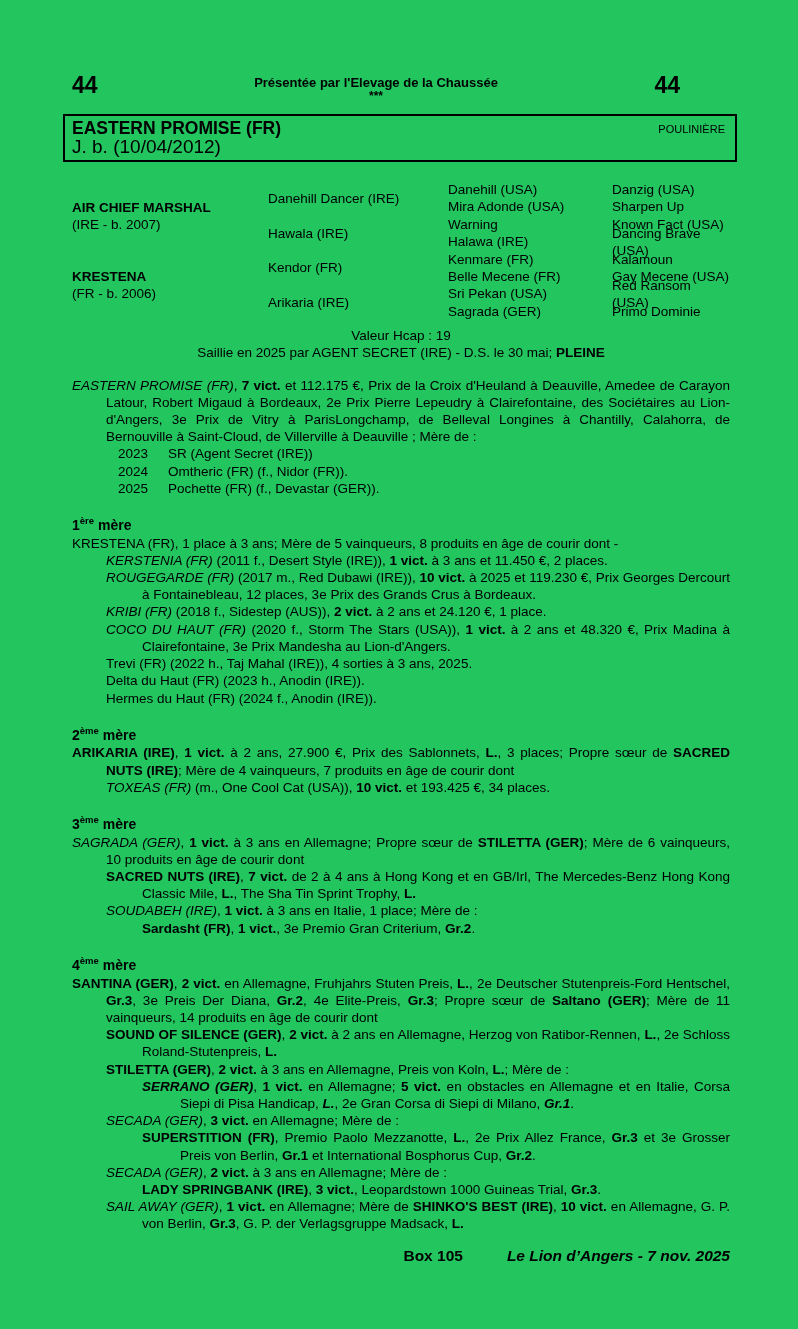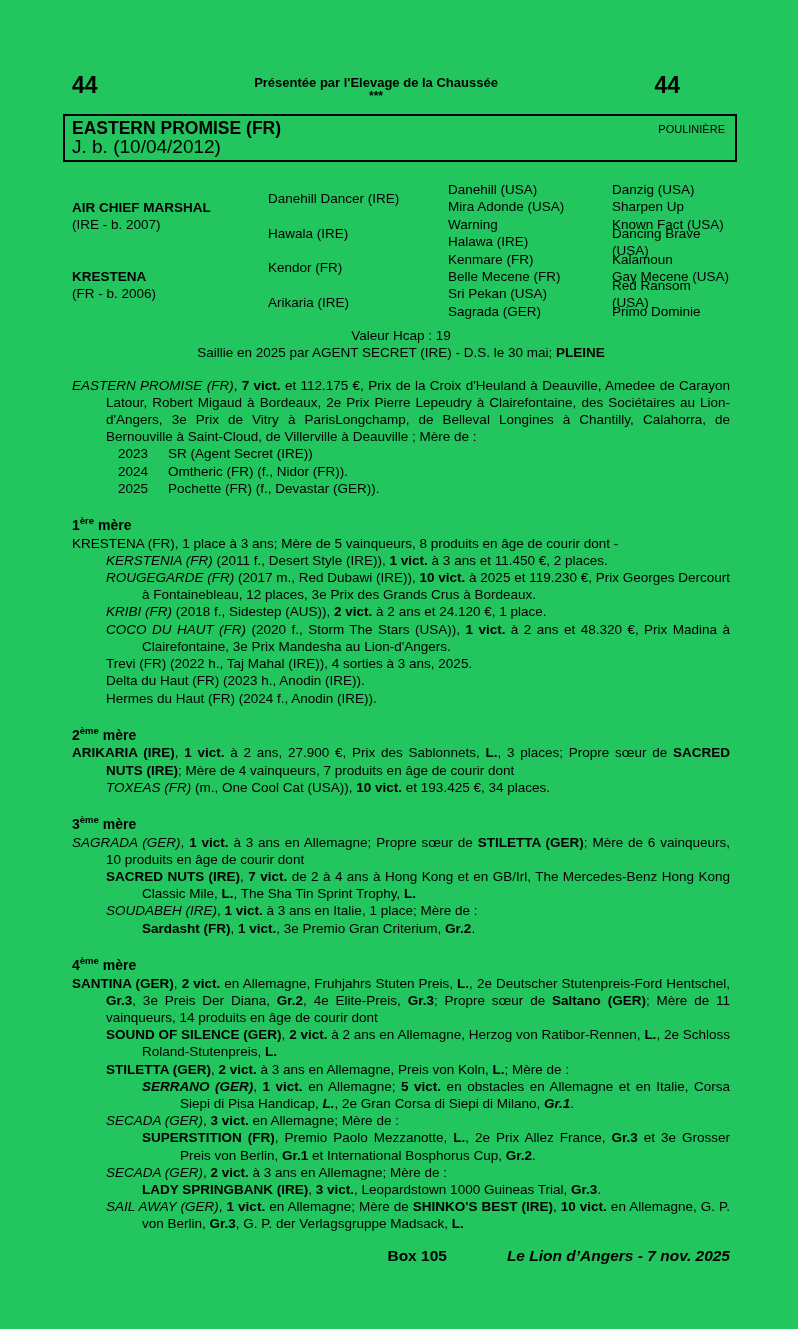--- a/index.html
+++ b/index.html
@@ -49,21 +49,21 @@
   .p.lvl2{margin-left:70px;padding-left:38px;text-indent:-38px;}
   
   .yr-row{display:flex;}
   .yr-year{width:50px;margin-left:46px;flex:none;}
   
   .sec-h{font-weight:bold;font-size:14px;margin:15px 0 1px 0;line-height:17px;}
   .sec-h sup{font-size:9.5px;}
   
   .footer{
     position:absolute;left:0;right:68px;bottom:64px;
-    display:flex;justify-content:flex-end;align-items:baseline;gap:60px;
+    display:flex;justify-content:flex-end;align-items:baseline;gap:44px;
     font-size:15.5px;font-weight:bold;line-height:19px;
   }
   .footer-sale{font-style:italic;}
 </style>
 </head>
 <body>
 
 <div class="page">
 
   <div class="hdr">

